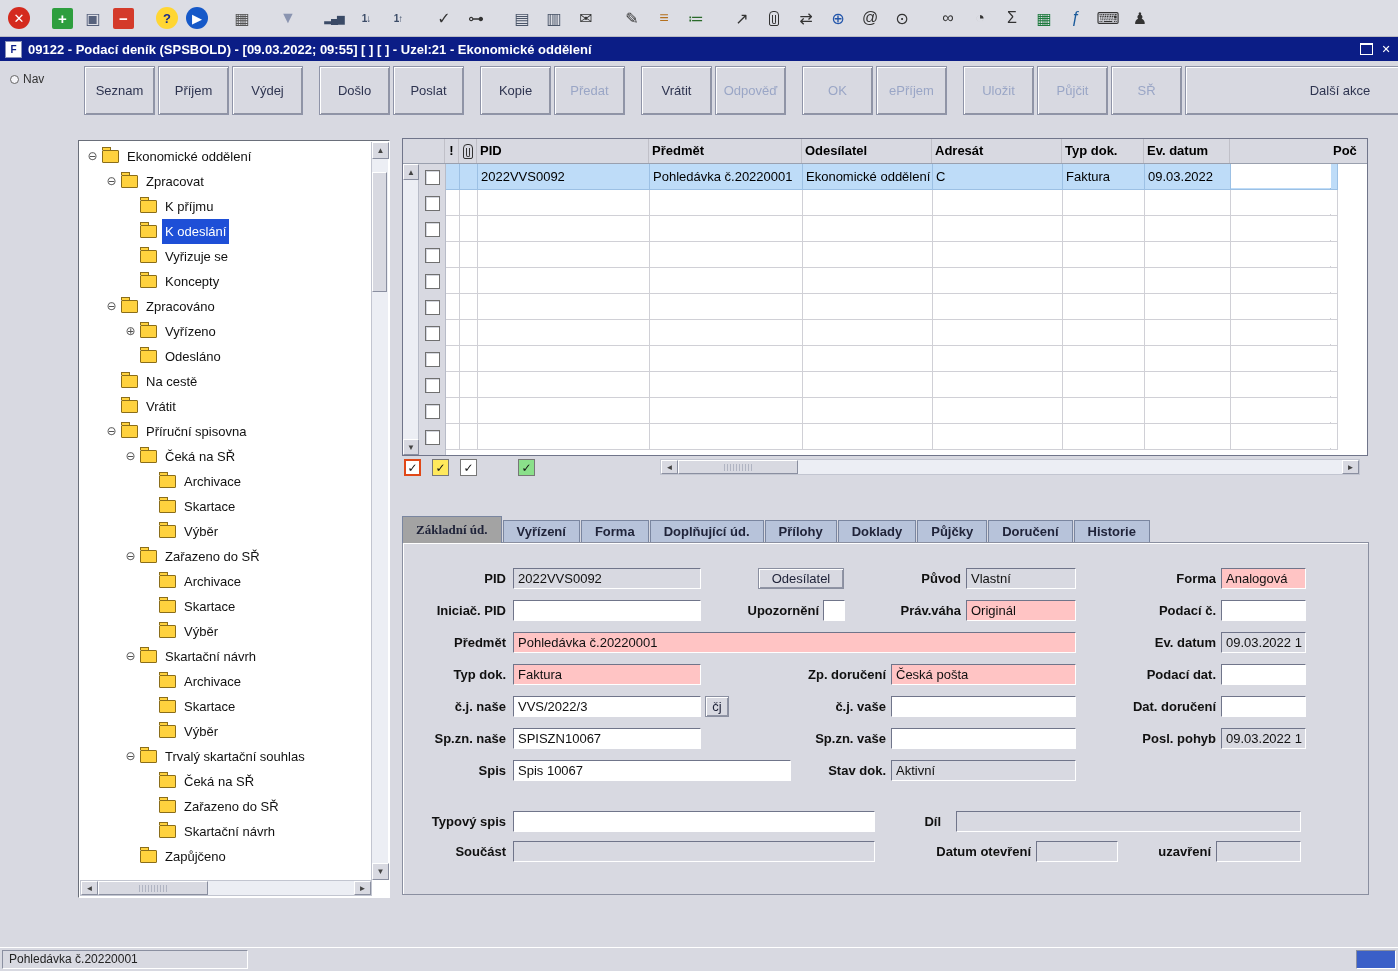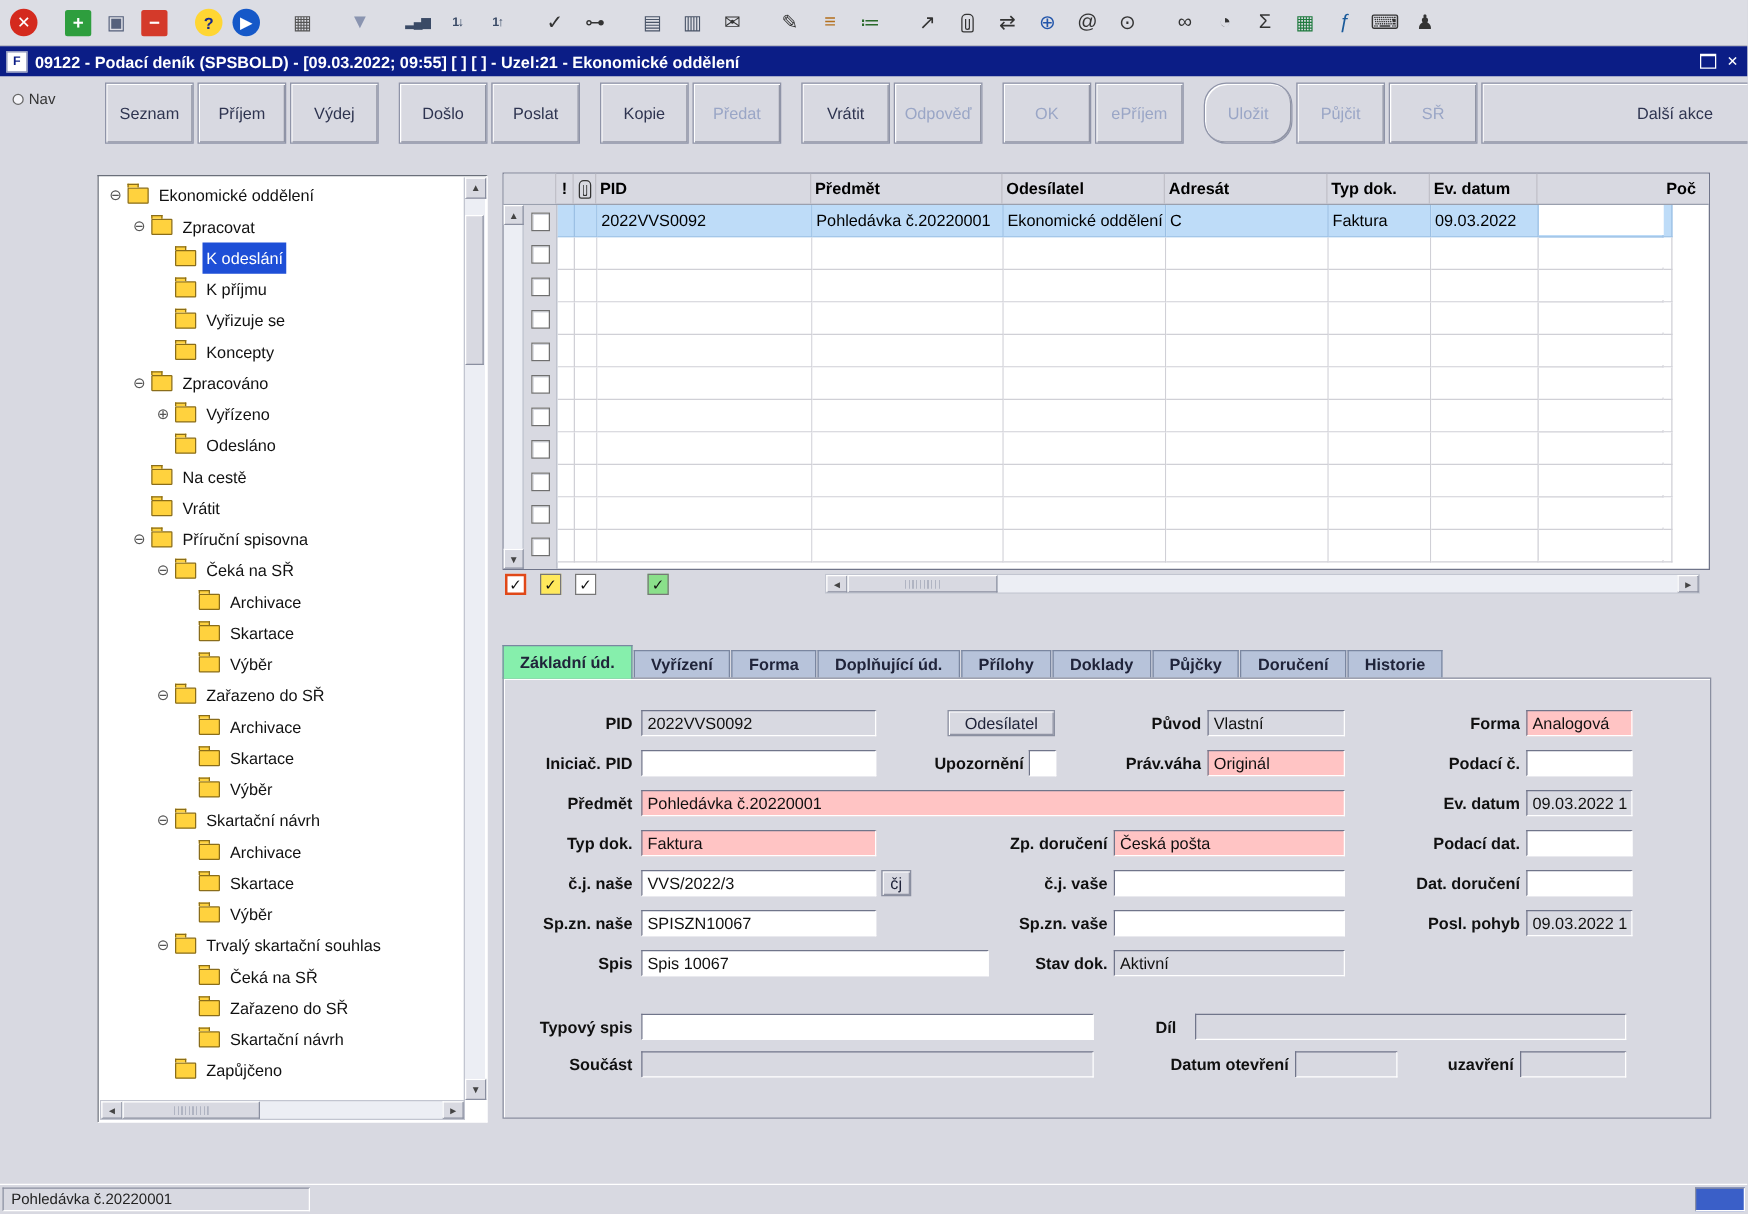--- a/index.html
+++ b/index.html
@@ -99,21 +99,21 @@
   .fcb.checked::after{content:"✓";font-size:12px;font-weight:bold;color:#111;}
   .fcb.red-frame{background:#fff;border:2px solid #e04818;}
   .fcb.yellow{background:#ffe95c;}
   .fcb.white{background:#fff;}
   .fcb.green{background:#8ae08a;}
   #grid-hscroll{left:660px;top:459px;width:700px;}
   
   #tab-bar{position:absolute;left:402px;top:516px;height:27px;display:flex;align-items:flex-end;}
   .tab{height:22px;line-height:22px;padding:0 13px;background:#b7c3da;border:1px solid #7a86a0;border-bottom:none;
     font-size:13px;font-weight:bold;color:#20243a;margin-right:1px;flex:none;cursor:default;}
-  .tab.active{height:26px;line-height:26px;background:#86efac;position:relative;z-index:2;}
+  .tab.active{height:26px;line-height:26px;background:#a3a3a3;position:relative;z-index:2;font-family:Liberation Serif, serif;}
   
   #form-panel{position:absolute;left:402px;top:542px;width:967px;height:353px;background:#d8d9e1;
     border:1px solid #8a8fa0;box-shadow:inset 1px 1px 0 #fff;box-sizing:border-box;}
   .flab{position:absolute;height:22px;line-height:22px;text-align:right;font-weight:bold;font-size:13px;color:#101010;
     white-space:nowrap;overflow:hidden;}
   .fin{position:absolute;height:21px;line-height:19px;font-size:13px;padding:0 4px;background:#fff;
     border:1px solid;border-color:#70758a #ffffff #ffffff #70758a;overflow:hidden;white-space:nowrap;
     box-sizing:border-box;color:#101010;}
   .fin.gray{background:#d8d9e1;}
   .fin.pink{background:#ffc4c4;}
@@ -185,47 +185,47 @@
     <div class="abtn">Příjem</div>
     <div class="abtn">Výdej</div>
     <div class="abtn" style="margin-left: 13px;">Došlo</div>
     <div class="abtn">Poslat</div>
     <div class="abtn" style="margin-left: 13px; text-align: right;">Kopie</div>
     <div class="abtn disabled">Předat</div>
     <div class="abtn" style="margin-left: 13px;">Vrátit</div>
     <div class="abtn disabled">Odpověď</div>
     <div class="abtn disabled" style="margin-left: 13px;">OK</div>
     <div class="abtn disabled">ePříjem</div>
-    <div class="abtn disabled" style="margin-left: 13px; border-radius: 18px;">Uložit</div>
+    <div class="abtn disabled" style="margin-left: 13px;">Uložit</div>
     <div class="abtn disabled">Půjčit</div>
     <div class="abtn disabled">SŘ</div>
     <div class="abtn wide" style="margin-left: auto; padding-left: 48px;">Další akce</div>
   </div>
 
 <div id="tree-panel">
   <div id="tree-list">
       <div class="titem" style="padding-left: 4px;">
         <span class="texp">⊖</span>
         <span class="folder"></span>
         <span class="tlabel">Ekonomické oddělení</span>
       </div>
       <div class="titem" style="padding-left: 23px;">
         <span class="texp">⊖</span>
         <span class="folder"></span>
         <span class="tlabel">Zpracovat</span>
       </div>
       <div class="titem" style="padding-left: 42px;">
         <span class="texp"></span>
         <span class="folder"></span>
+        <span class="tlabel">K příjmu</span>
+      </div>
+      <div class="titem" style="padding-left: 42px;">
+        <span class="texp"></span>
+        <span class="folder"></span>
         <span class="tlabel sel">K odeslání</span>
-      </div>
-      <div class="titem" style="padding-left: 42px;">
-        <span class="texp"></span>
-        <span class="folder"></span>
-        <span class="tlabel">K příjmu</span>
       </div>
       <div class="titem" style="padding-left: 42px;">
         <span class="texp"></span>
         <span class="folder"></span>
         <span class="tlabel">Vyřizuje se</span>
       </div>
       <div class="titem" style="padding-left: 42px;">
         <span class="texp"></span>
         <span class="folder"></span>
         <span class="tlabel">Koncepty</span>

